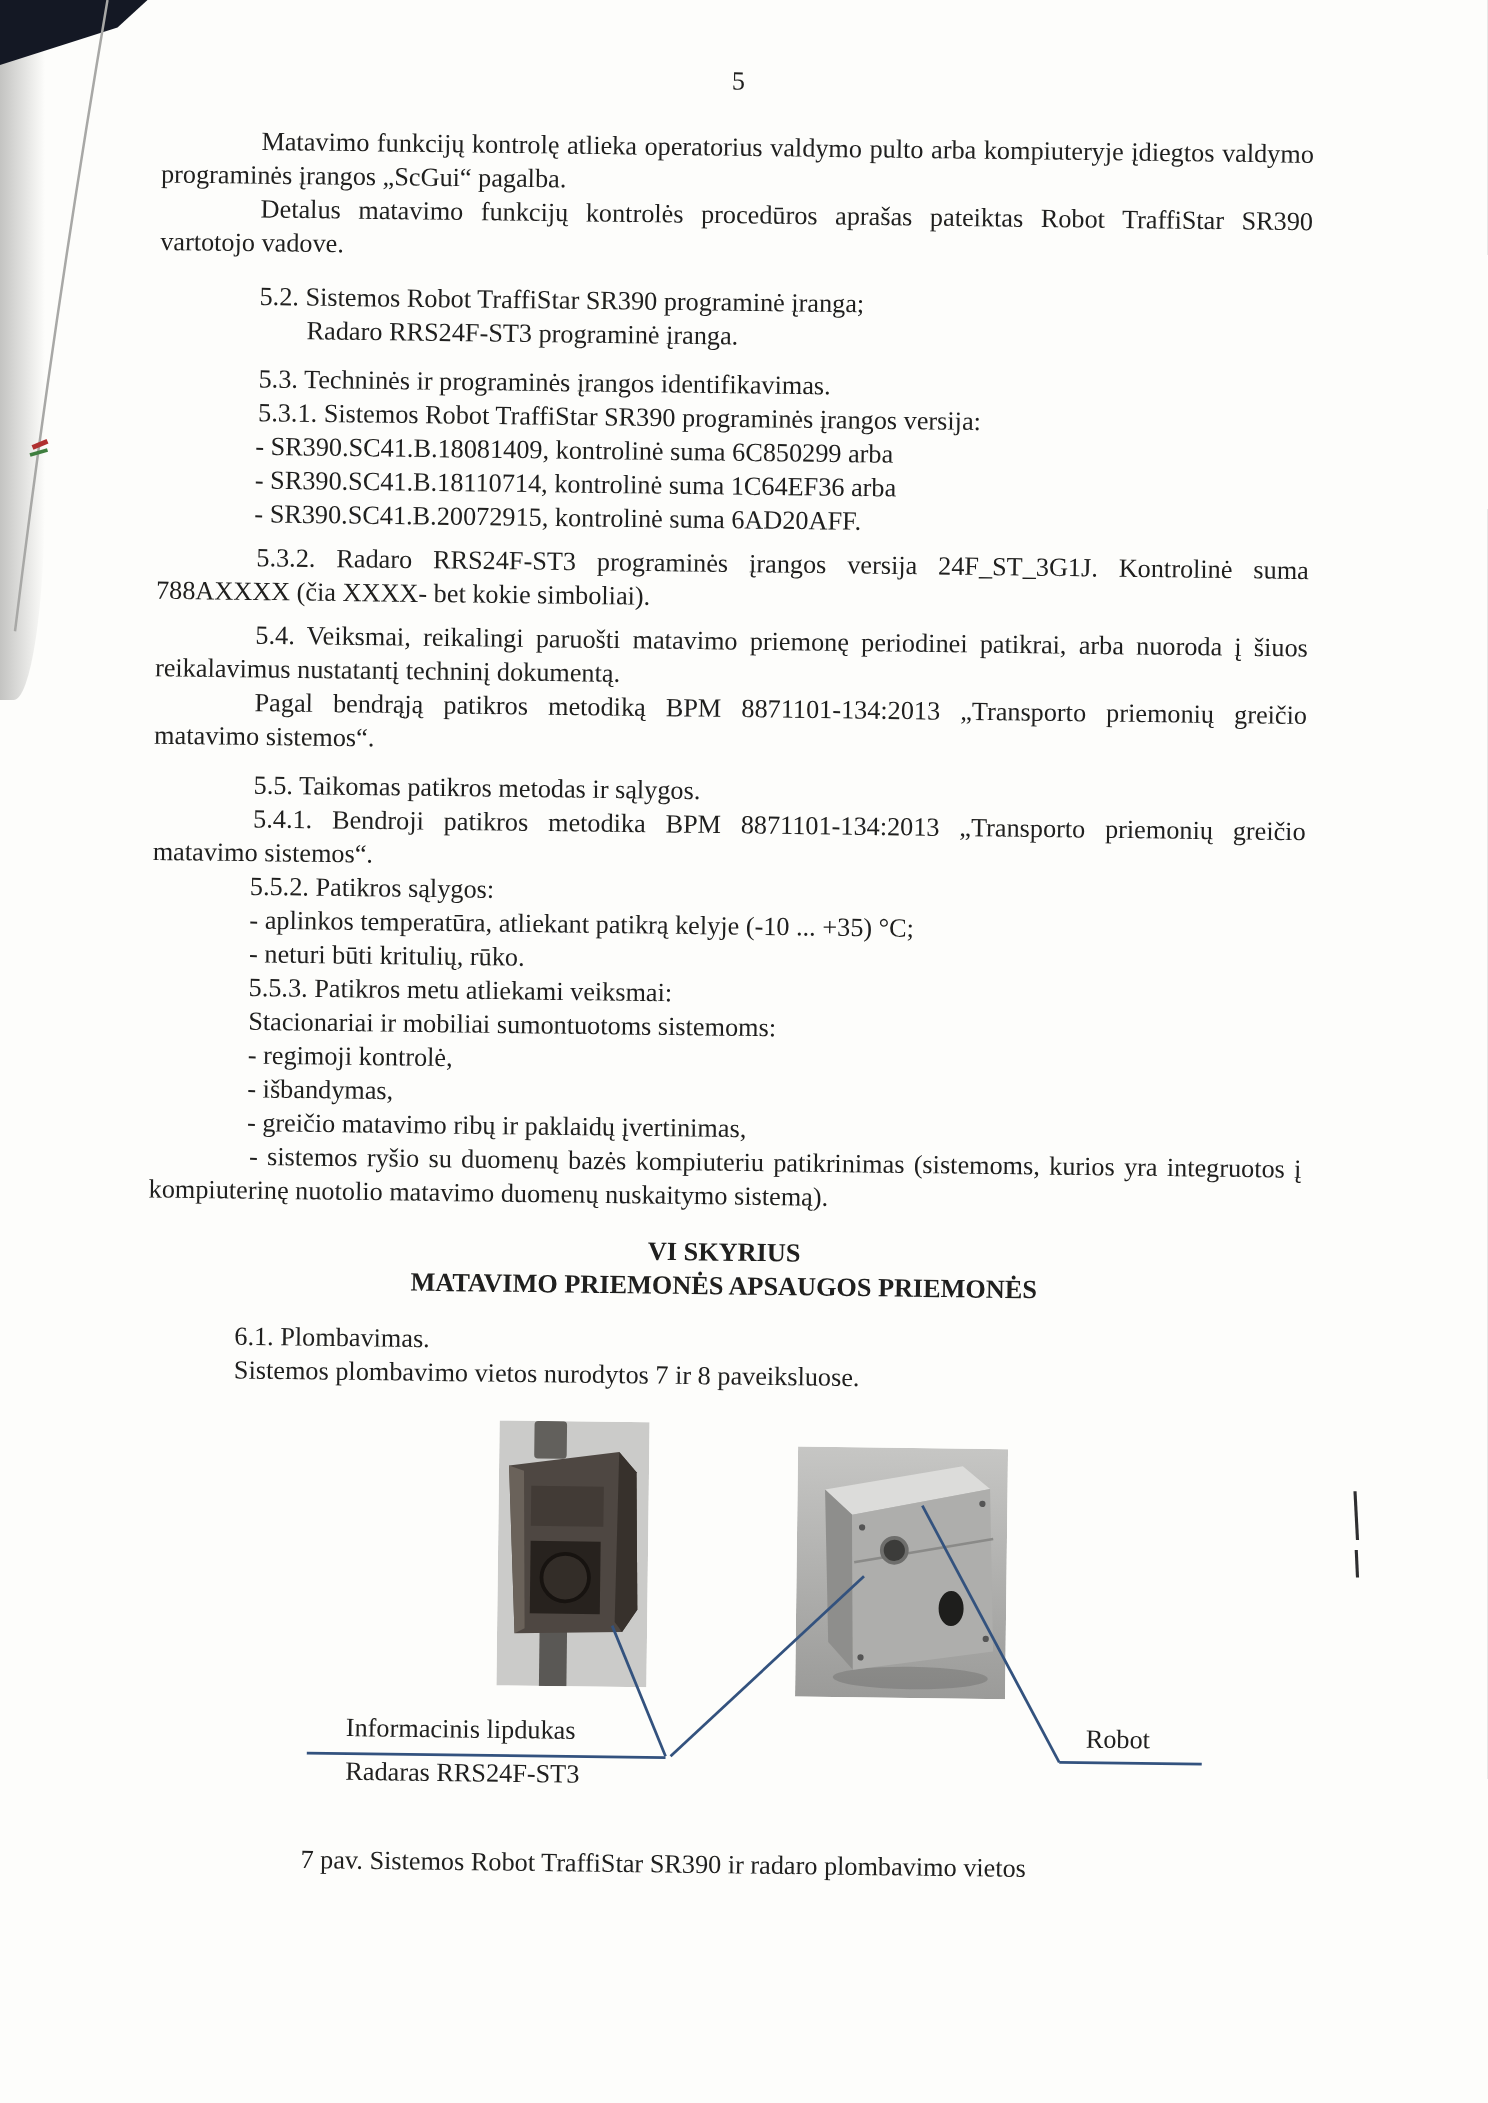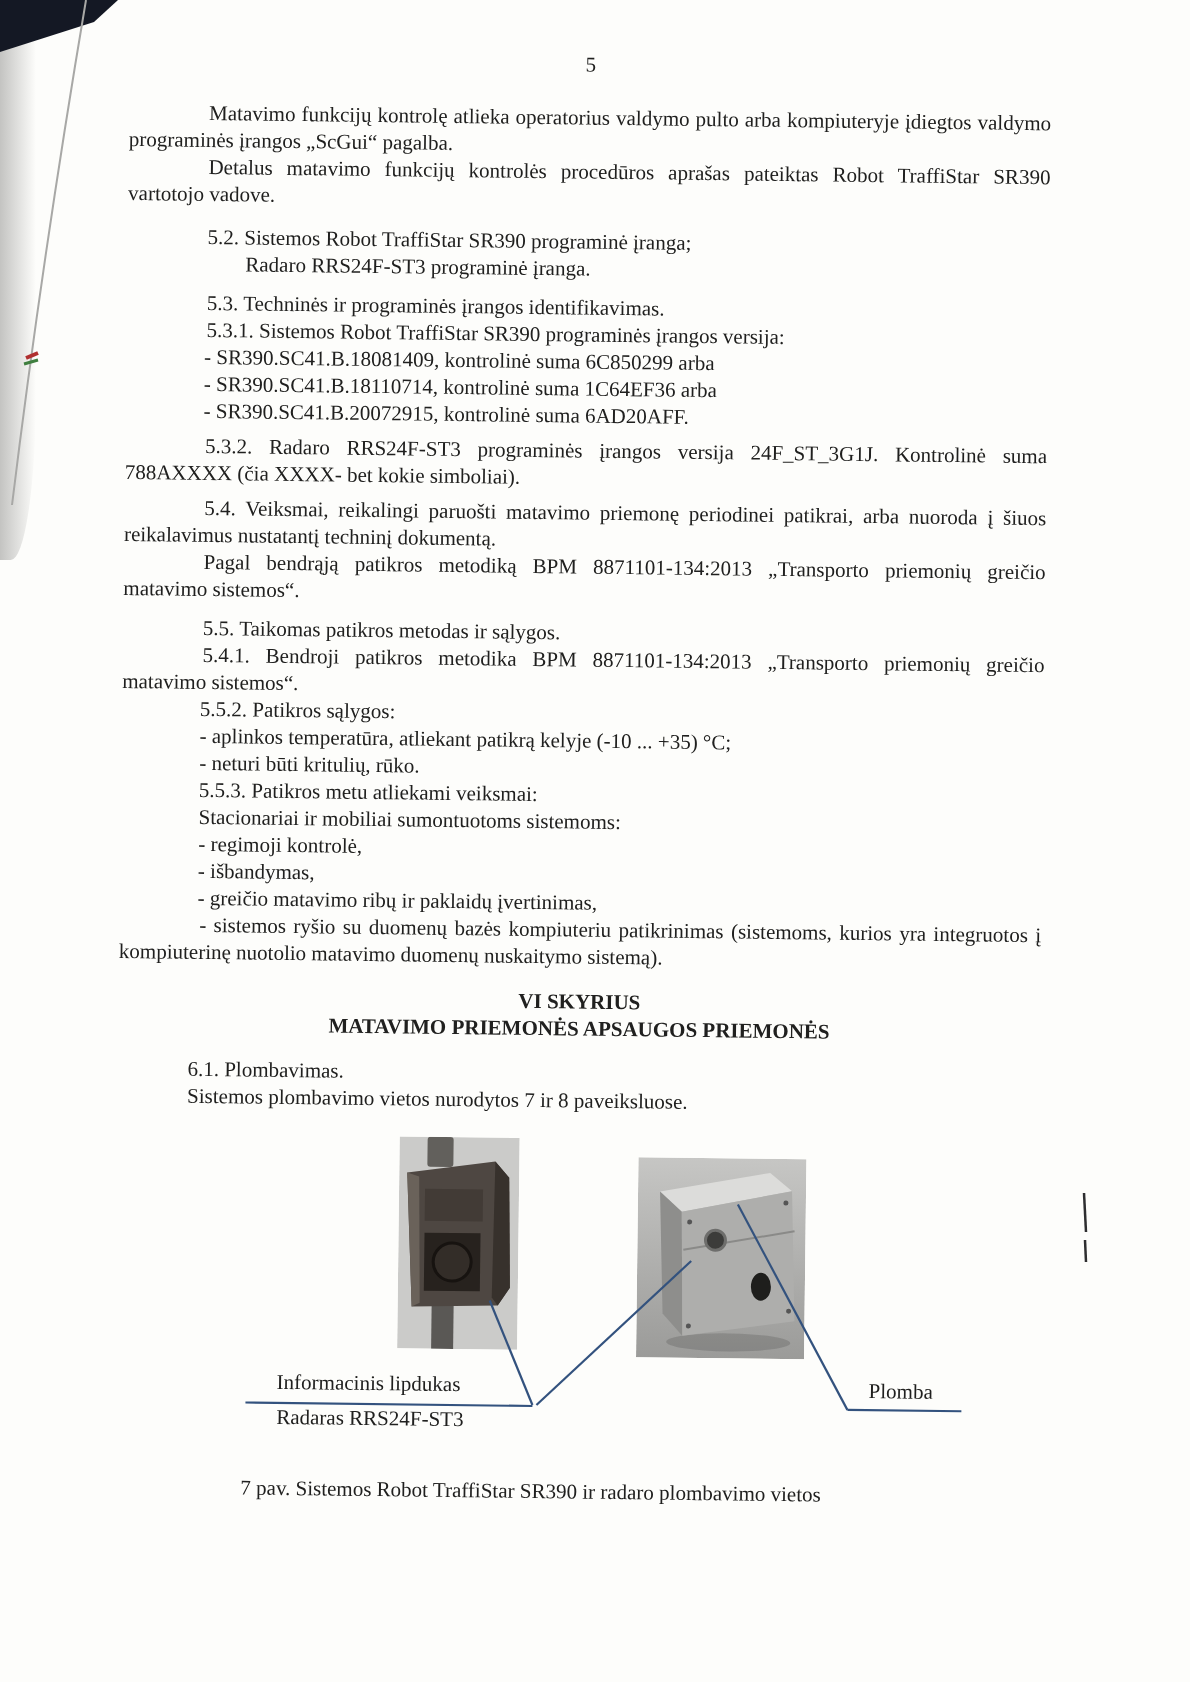--- a/index.html
+++ b/index.html
@@ -144,19 +144,19 @@
           <path d="M375,181 L419,285"></path>
           <path d="M576,139 L423,285"></path>
           <path d="M132,286 L419,286"></path>
           <path d="M622,82 L734,286"></path>
           <path d="M734,286 L848,286"></path>
         </g>
       </svg>
 
       <span class="fig-label lbl-sticker">Informacinis lipdukas</span>
       <span class="fig-label lbl-radar">Radaras RRS24F-ST3</span>
-      <span class="fig-label lbl-seal">Plomba</span>
+      <span class="fig-label lbl-seal">Robot</span>
     </div>
 
     <p class="caption">7 pav. Sistemos Robot TraffiStar SR390 ir radaro plombavimo vietos</p>
 
   </div>
 </div>
 
 </body></html>

